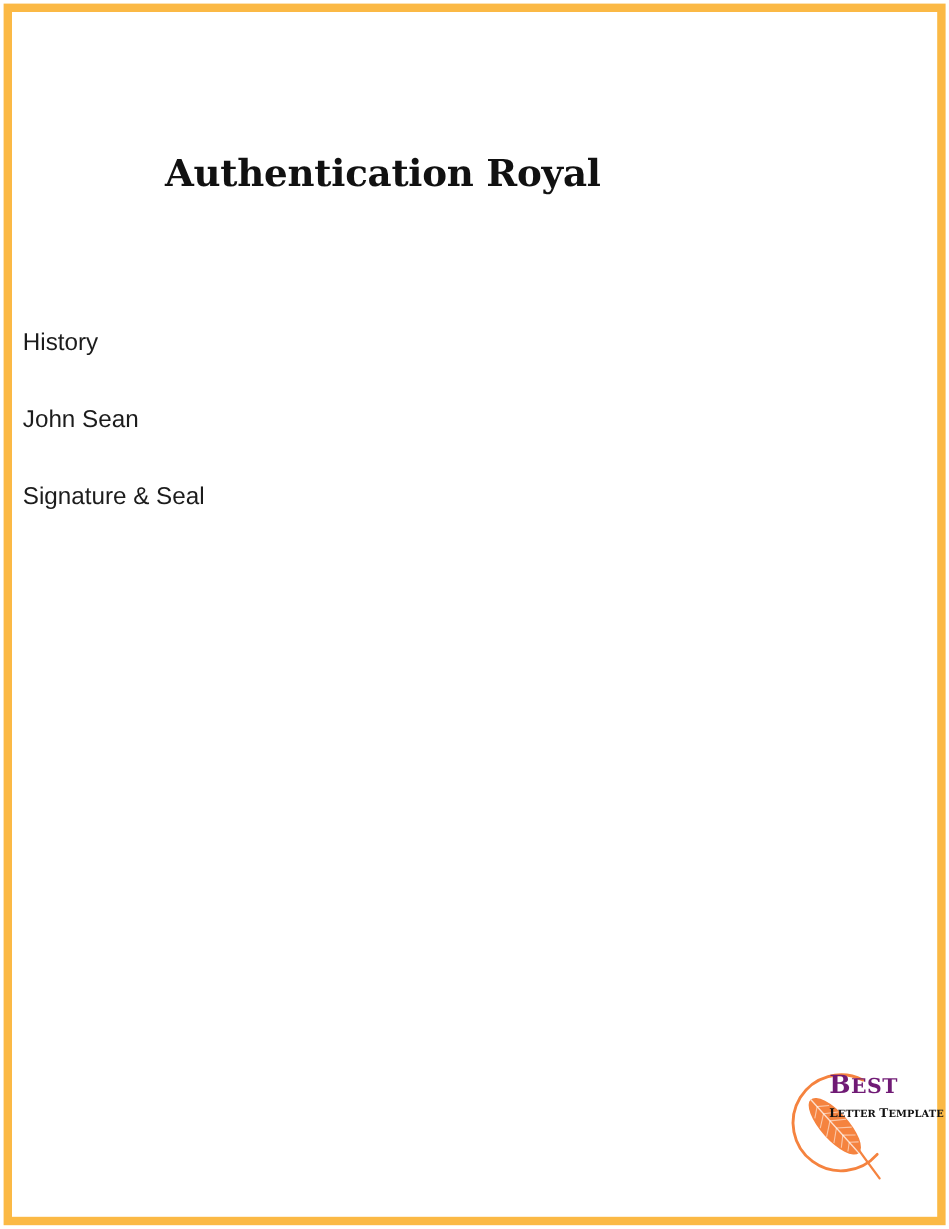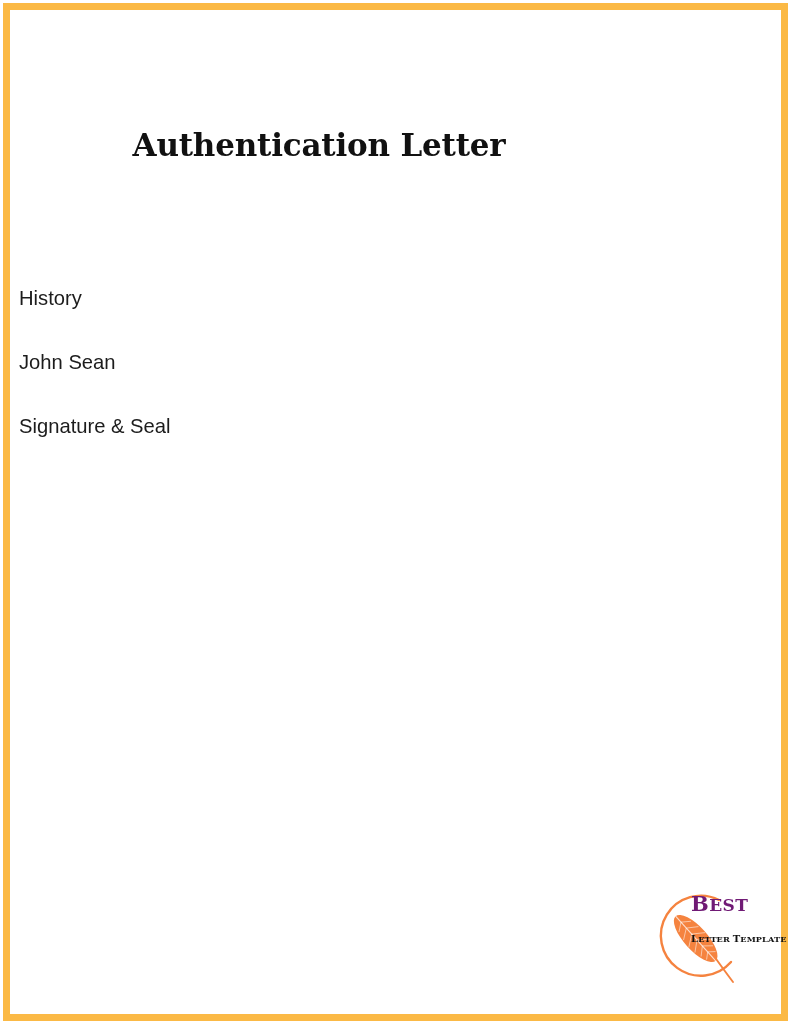--- a/index.html
+++ b/index.html
@@ -60,21 +60,21 @@
     margin: 0 0 32px 0;
     font-size: 20.2px;
     line-height: 32px;
     color: #1c1c1c;
     text-align: justify;
     text-justify: inter-word;
     -webkit-hyphens: none;
     hyphens: none;
   }
   p.single {
-    margin: 16px 0 32px 0;
+    margin: 4px 0 32px 0;
     font-size: 20.2px;
     line-height: 32px;
     color: #1c1c1c;
     text-align: left;
   }
 
   
   .logo {
     position: absolute;
     right: 18px;
@@ -102,40 +102,40 @@
     font-size: 17px;
     line-height: 17px;
     letter-spacing: 0.4px;
     color: #701a75;
   }
   .logo-best .cap {
     font-size: 21px;
   }
   .logo-sub {
     display: block;
-    margin-top: 20px;
+    margin-top: 9px;
     font-family: "DejaVu Serif", "Liberation Serif", serif;
     font-weight: 700;
     font-size: 8.2px;
     line-height: 9px;
     letter-spacing: 0.1px;
     color: #111111;
     white-space: nowrap;
   }
   .logo-sub .cap2 {
     font-size: 10px;
   }
 </style>
 </head>
 <body>
 
 <div class="page">
   <div class="frame">
 
-    <h1 class="doc-title">Authentication Letter</h1>
+    <h1 class="doc-title">Authentication Royal</h1>
 
     <div class="body-block">
 
 
       <p class="single">History</p>
 
 
       <p class="single">John Sean</p>
 
       <p class="single">Signature &amp; Seal</p>

